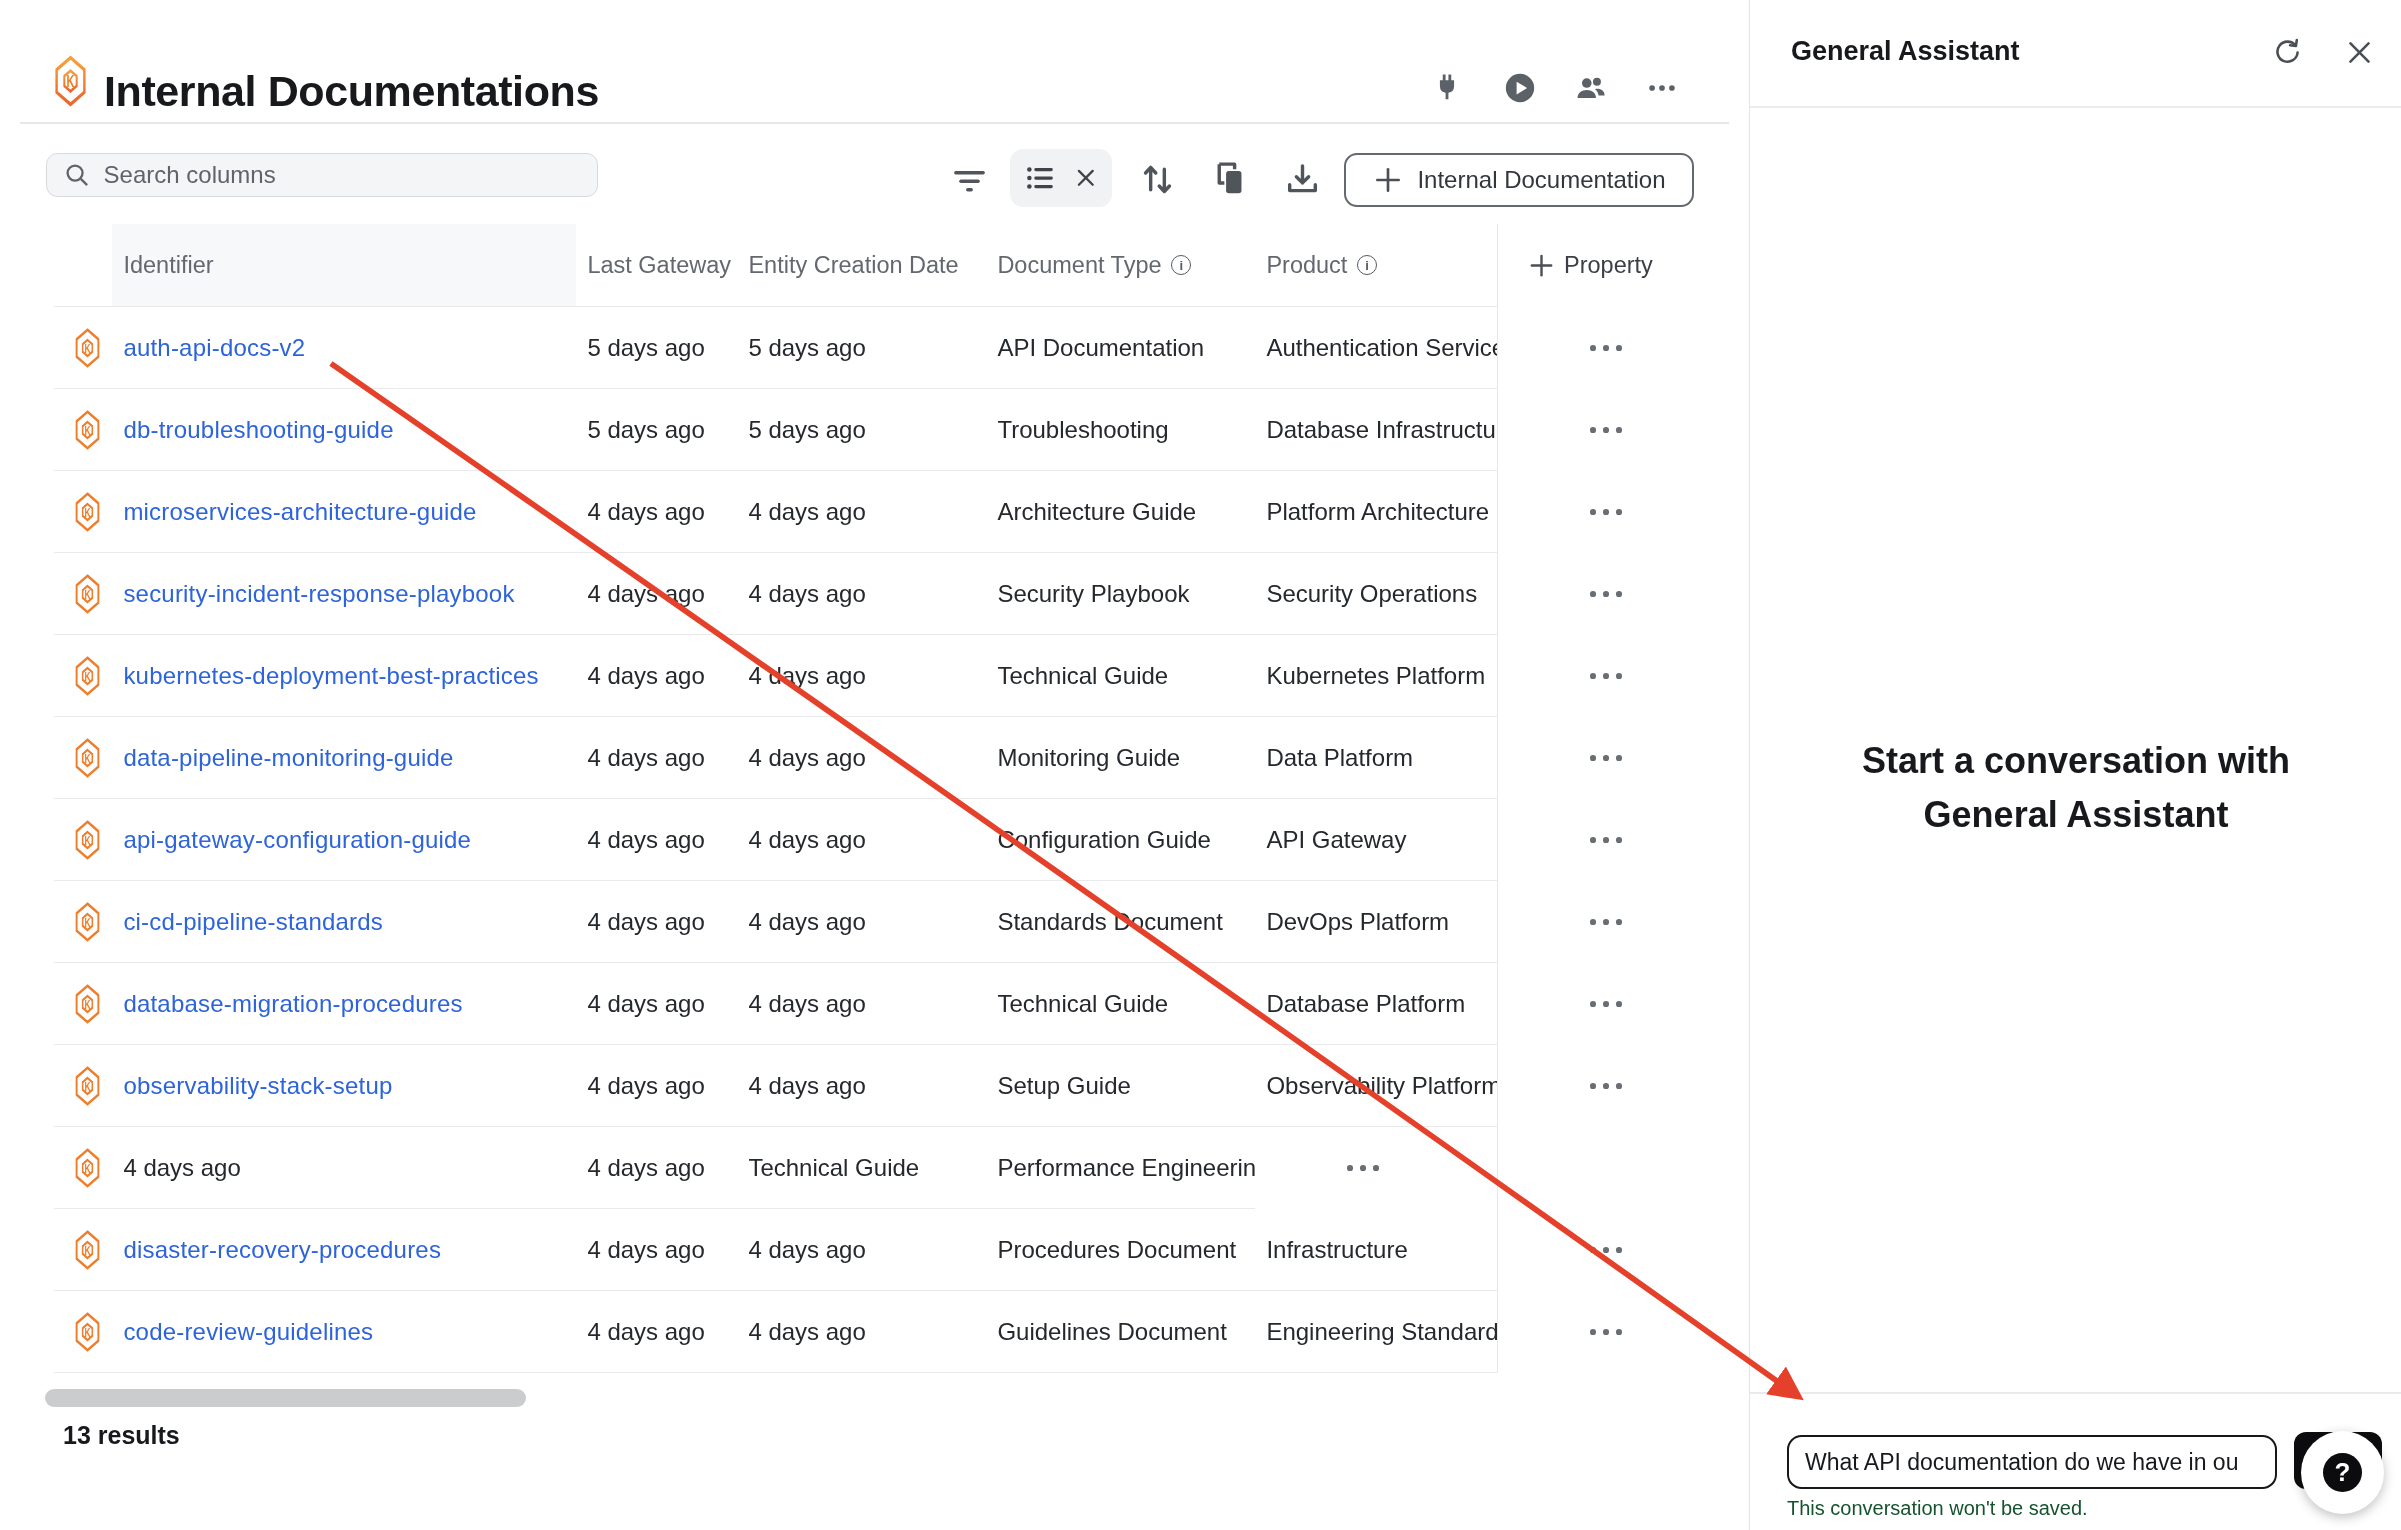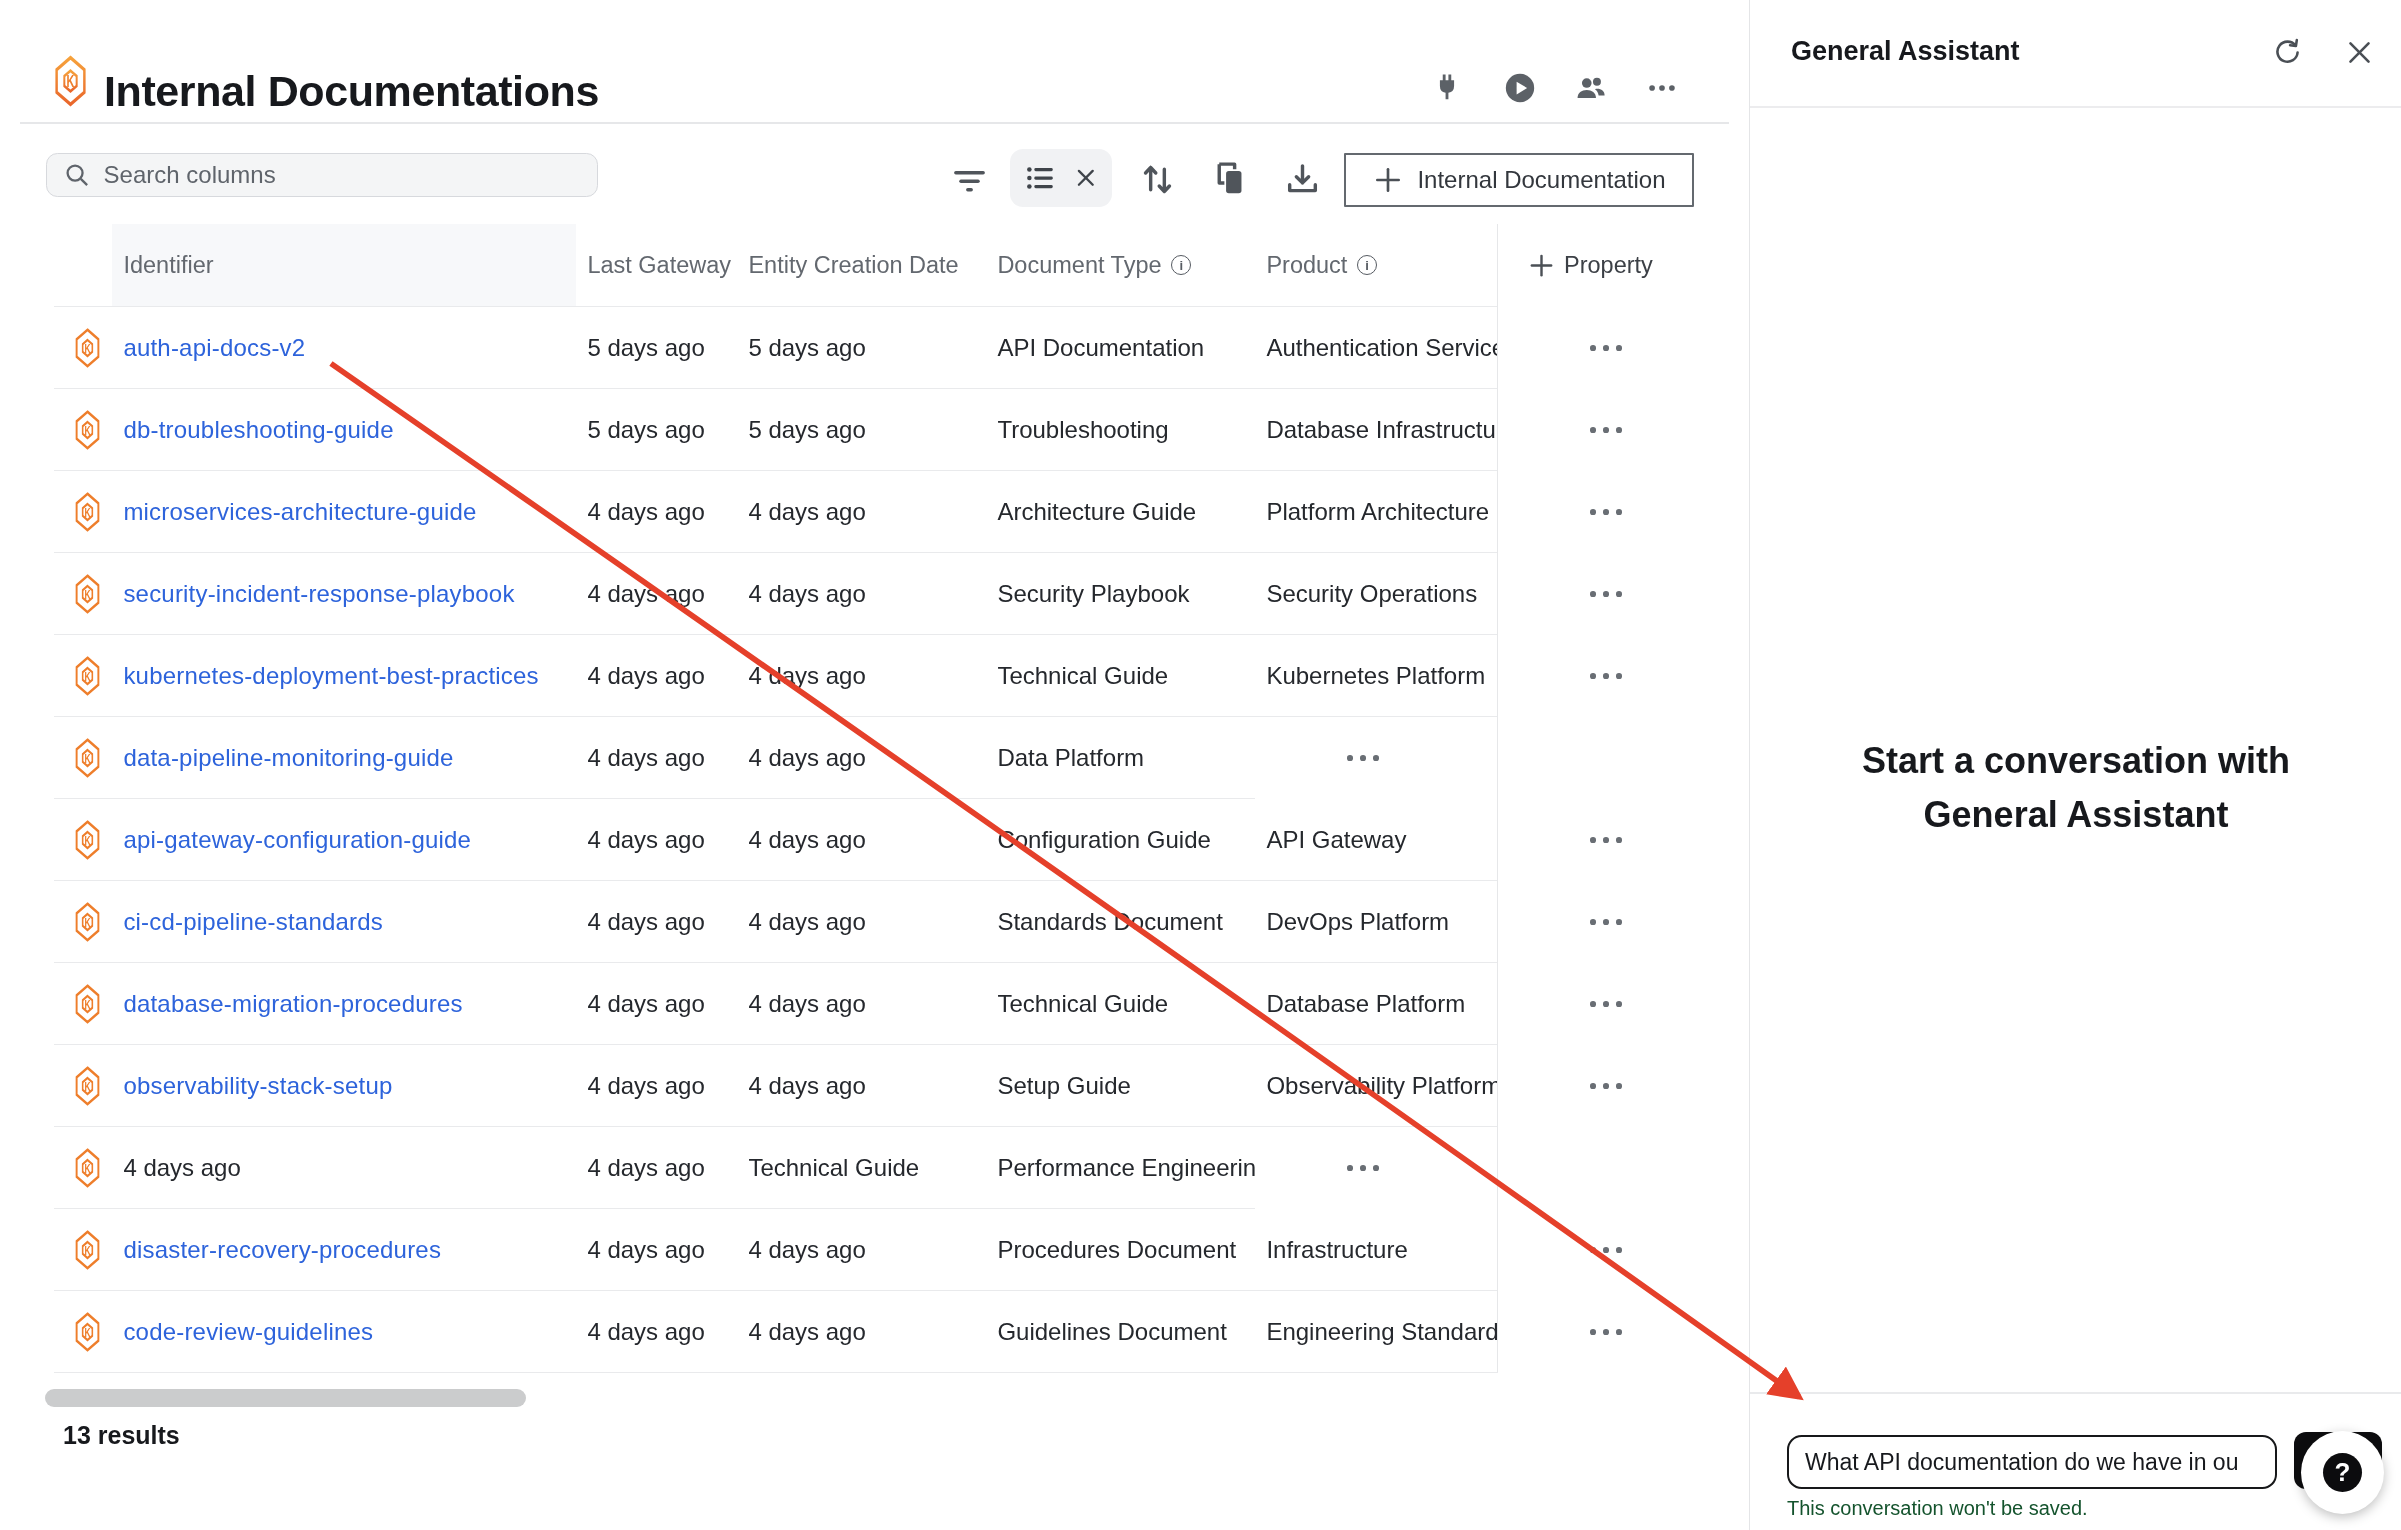--- a/index.html
+++ b/index.html
@@ -12,21 +12,21 @@
   .page-title { position:absolute; left:104px; top:67px; font-size:43px; font-weight:700; color:#17191d; letter-spacing:-0.4px; }
   .top-icon { position:absolute; top:71px; width:34px; height:34px; color:#5c6167; }
   .header-divider { position:absolute; left:19.5px; top:122px; width:1709px; height:1.6px; background:#e6e7e9; }
 
   
   .search-box { position:absolute; left:46px; top:153px; width:552px; height:44px; background:#f4f5f6; border:1.6px solid #d7d9dd; border-radius:11.4px; display:flex; align-items:center; padding:0 16px; gap:13px; }
   .search-box input { border:none; background:transparent; outline:none; font-size:24px; color:#30343a; width:100%; font-family:inherit; }
   .search-box input::placeholder { color:#5f646b; opacity:1; }
   .tb-icon { position:absolute; top:159px; width:41px; height:41px; color:#4e5archive359; color:#50555b; }
   .view-pill { position:absolute; left:1010px; top:149px; width:102px; height:58px; background:#f1f2f4; border-radius:13px; display:flex; align-items:center; justify-content:center; gap:14.6px; color:#3f444a; }
-  .add-btn { position:absolute; left:1344px; top:153px; width:350px; height:54px; border:2px solid #64696f; border-radius:1px; background:#fff; display:flex; align-items:center; justify-content:center; gap:13px; font-size:24px; color:#33373d; }
+  .add-btn { position:absolute; left:1344px; top:153px; width:350px; height:54px; border:2px solid #64696f; border-radius:13px; background:#fff; display:flex; align-items:center; justify-content:center; gap:13px; font-size:24px; color:#33373d; }
 
   
   .table { position:absolute; left:54px; top:224px; width:1642px; }
   .trow { display:grid; grid-template-columns:58px 464px 161px 249px 269px 243px 199px; align-items:center; }
   .thead { height:83px; font-size:23.5px; color:#63686f; }
   .thead .cell { height:83px; display:flex; align-items:center; border-bottom:1.6px solid #e9eaec; }
   .thead .c-ident { background:#f7f8fa; }
   .thead .c-actions { border-bottom:none; color:#3c4046; }
   .tbody-row { height:82px; font-size:24px; }
   .tbody-row .cell { height:82px; display:flex; align-items:center; border-bottom:0.8px solid #e9eaec; overflow:hidden; white-space:nowrap; }
@@ -324,20 +324,21 @@
           <polygon points="12,1.6 21,7 21,17 12,22.4 3,17 3,7" fill="none" stroke="#ee7e2b" stroke-width="1.6"></polygon>
           <polygon points="12,7.4 16,9.8 16,14.2 12,16.6 8,14.2 8,9.8" fill="none" stroke="#ee7e2b" stroke-width="1.3"></polygon>
           <text x="12" y="14.8" text-anchor="middle" font-size="7" font-weight="bold" fill="#ee7e2b" font-family="Liberation Sans,sans-serif">K</text>
         </svg>
       </div>
       <div class="cell">
             <a href="#" class="ident-link">data-pipeline-monitoring-guide</a>
           </div>
       <div class="cell">4 days ago</div>
       <div class="cell">4 days ago</div>
+      <div class="cell">Monitoring Guide</div>
       <div class="cell">Data Platform</div>
       <div class="cell c-actions">
         <span class="dots">
               <i></i>
               <i></i>
               <i></i>
             </span>
       </div>
     </div>
         <div class="trow tbody-row">

